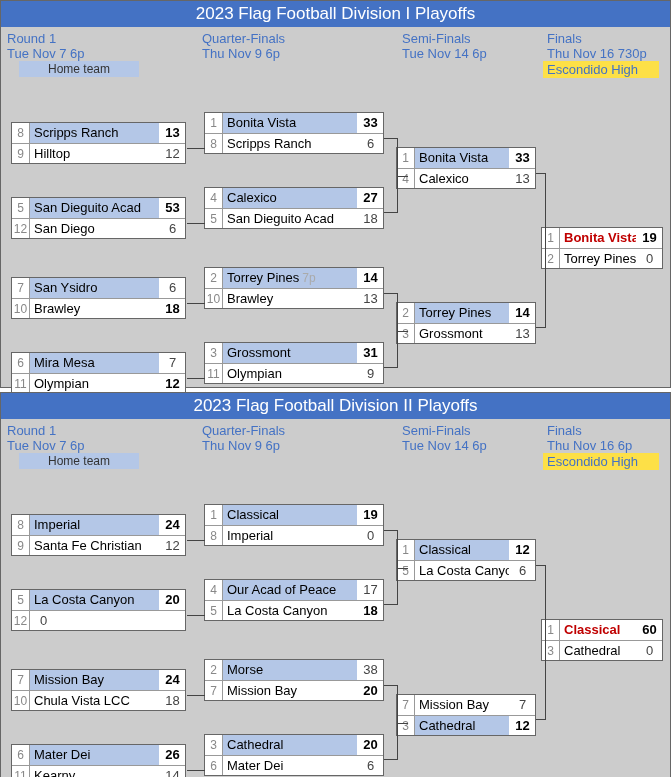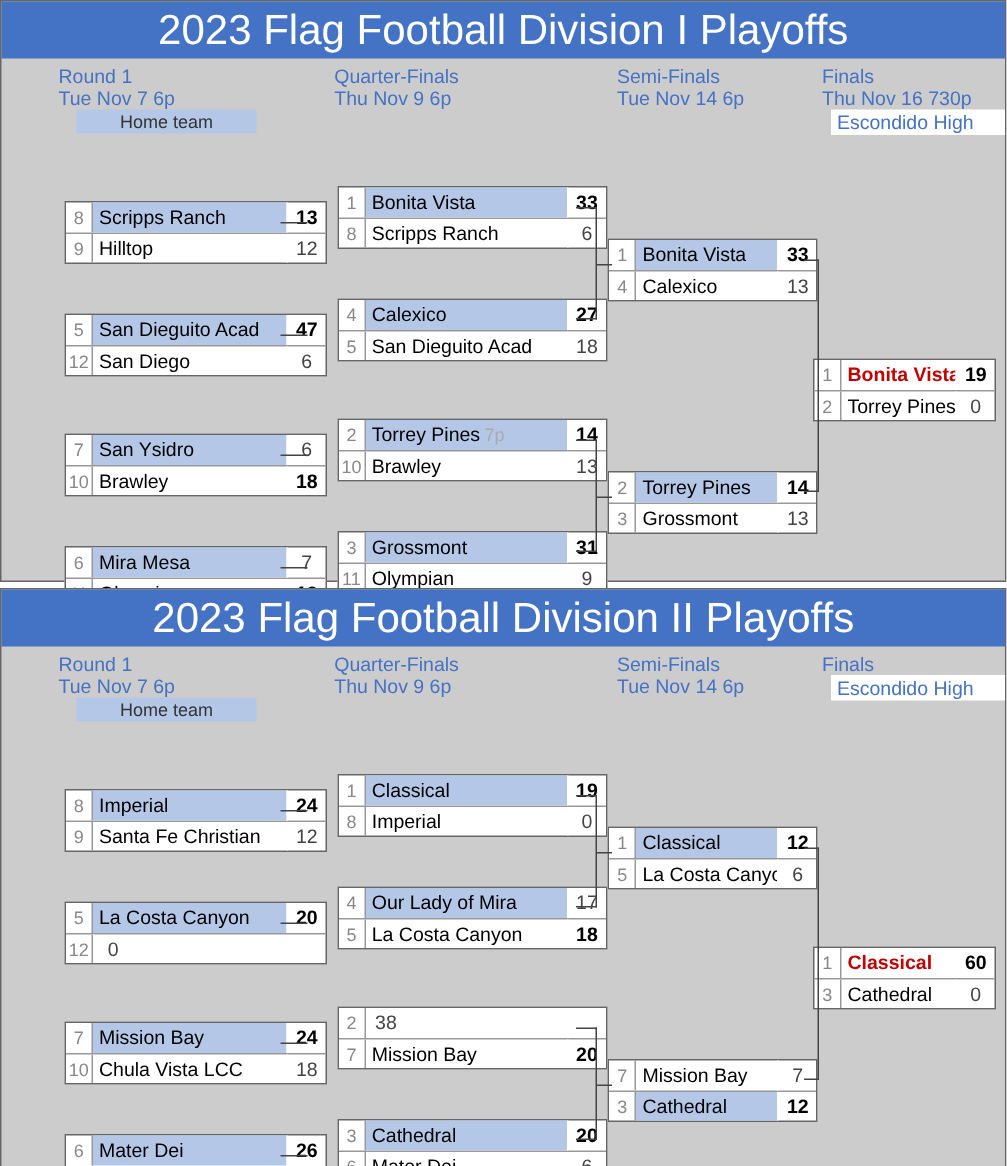--- a/index.html
+++ b/index.html
@@ -13,50 +13,50 @@
   }
   .bracket {
     background: #cccccc;
     border: 1px solid #666;
     position: relative;
     margin-bottom: 4px;
   }
   .title-bar {
     background: #4472c4;
     color: #fff;
-    font-size: 28px;
+    font-size: 17px;
     text-align: center;
     padding: 3px 0;
     font-weight: 400;
   }
   .cols {
     display: flex;
     position: relative;
   }
   .col {
     position: relative;
   }
-  .col.r1 { width: 195px; margin-left: 32px; }
+  .col.r1 { width: 195px; }
   .col.qf { width: 200px; }
   .col.sf { width: 145px; }
   .col.fn { flex: 1; }
   .round-label {
     color: #4472c4;
     font-weight: 500;
     padding: 4px 6px 0 6px;
   }
   .round-date {
     color: #4472c4;
     padding: 0 6px 0 6px;
   }
   .venue {
-    background: #ffffff;
+    background: #fde047;
     color: #4472c4;
     padding: 1px 4px;
-    margin-left: 12px;
+    margin-left: 2px;
     width: 116px;
     overflow: hidden;
     white-space: nowrap;
   }
   .legend {
     background: #b4c7e7;
     color: #333;
     font-size: 12px;
     padding: 1px 6px;
     margin-left: 18px;
@@ -123,21 +123,21 @@
             <div class="row">
               <div class="seed">9</div>
               <div class="team">Hilltop</div>
               <div class="score lose">12</div>
             </div>
           </div>
           <div class="match" style="left: 10px; top: 170px; width: 175px;">
             <div class="row">
               <div class="seed">5</div>
               <div class="team home win">San Dieguito Acad</div>
-              <div class="score">47</div>
+              <div class="score">53</div>
             </div>
             <div class="row">
               <div class="seed">12</div>
               <div class="team">San Diego</div>
               <div class="score lose">6</div>
             </div>
           </div>
           <div class="match" style="left: 10px; top: 250px; width: 175px;">
             <div class="row">
               <div class="seed">7</div>
@@ -337,32 +337,33 @@
             </div>
             <div class="row">
               <div class="seed">8</div>
               <div class="team">Imperial</div>
               <div class="score lose">0</div>
             </div>
           </div>
           <div class="match" style="left: 8px; top: 160px; width: 180px;">
             <div class="row">
               <div class="seed">4</div>
-              <div class="team home">Our Lady of Mira</div>
+              <div class="team home">Our Acad of Peace</div>
               <div class="score lose">17</div>
             </div>
             <div class="row">
               <div class="seed">5</div>
               <div class="team win">La Costa Canyon</div>
               <div class="score">18</div>
             </div>
           </div>
           <div class="match" style="left: 8px; top: 240px; width: 180px;">
             <div class="row">
               <div class="seed">2</div>
+              <div class="team home">Morse</div>
               <div class="score lose">38</div>
             </div>
             <div class="row">
               <div class="seed">7</div>
               <div class="team win">Mission Bay</div>
               <div class="score">20</div>
             </div>
           </div>
           <div class="match" style="left: 8px; top: 315px; width: 180px;">
             <div class="row">
@@ -400,20 +401,21 @@
             </div>
             <div class="row">
               <div class="seed">3</div>
               <div class="team home win">Cathedral</div>
               <div class="score">12</div>
             </div>
           </div>
         </div>
         <div class="col fn">
           <div class="round-label">Finals</div>
+          <div class="round-date">Thu Nov 16  6p</div>
           <div class="venue">Escondido High</div>
           <div class="match champion" style="left: 0px; top: 200px; width: 122px;">
             <div class="row">
               <div class="seed">1</div>
               <div class="team win">Classical</div>
               <div class="score">60</div>
             </div>
             <div class="row">
               <div class="seed">3</div>
               <div class="team">Cathedral</div>

